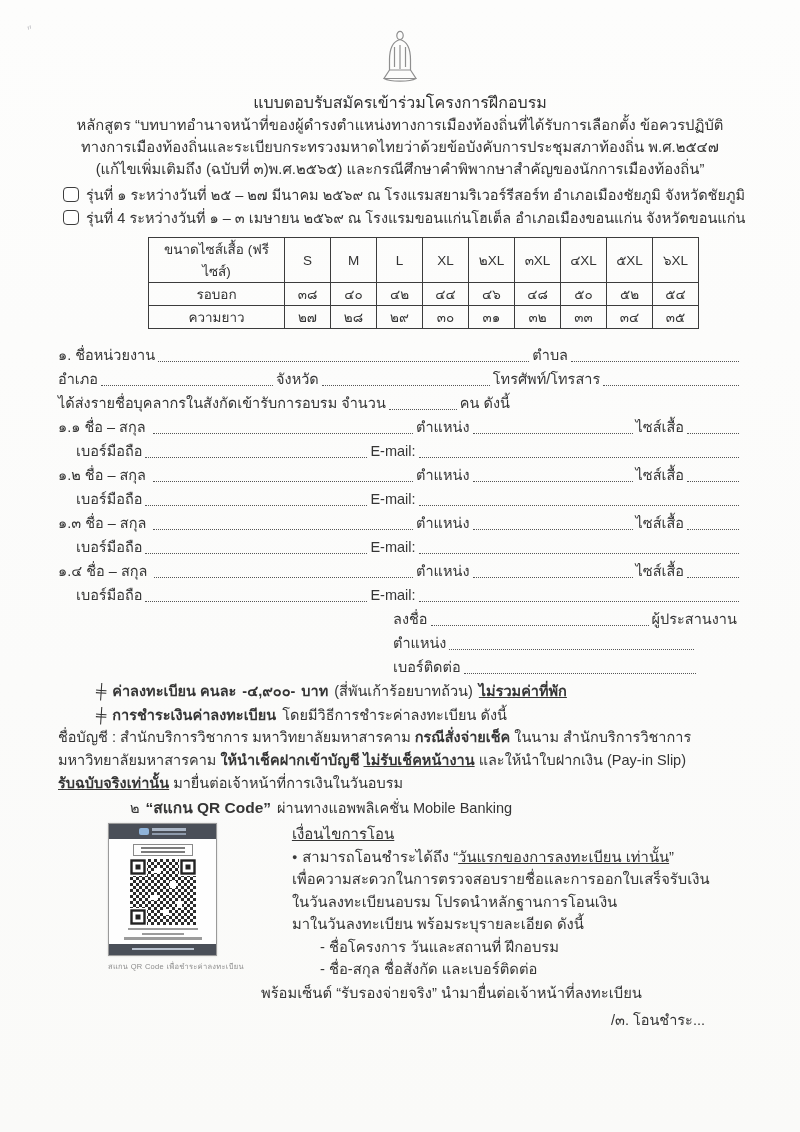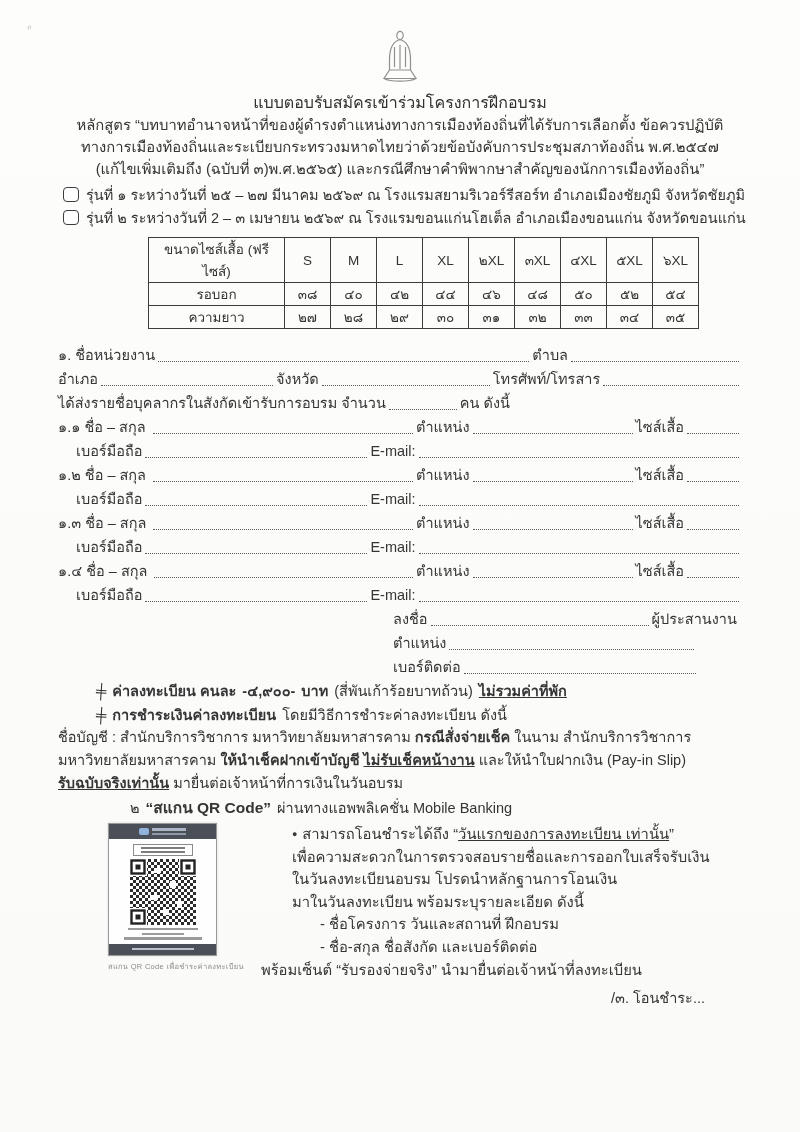--- a/index.html
+++ b/index.html
@@ -86,21 +86,21 @@
   <div class="course">ทางการเมืองท้องถิ่นและระเบียบกระทรวงมหาดไทยว่าด้วยข้อบังคับการประชุมสภาท้องถิ่น พ.ศ.๒๕๔๗</div>
   <div class="course">(แก้ไขเพิ่มเติมถึง (ฉบับที่ ๓)พ.ศ.๒๕๖๕) และกรณีศึกษาคำพิพากษาสำคัญของนักการเมืองท้องถิ่น”</div>
 
   <div class="sessions">
     <div class="session-row">
       <span class="checkbox"></span>
       <span>รุ่นที่ ๑ ระหว่างวันที่ ๒๕ – ๒๗ มีนาคม ๒๕๖๙ ณ โรงแรมสยามริเวอร์รีสอร์ท อำเภอเมืองชัยภูมิ จังหวัดชัยภูมิ</span>
     </div>
     <div class="session-row">
       <span class="checkbox"></span>
-      <span>รุ่นที่ ๒ ระหว่างวันที่ 2 – ๓ เมษายน ๒๕๖๙ ณ โรงแรมขอนแก่นโฮเต็ล อำเภอเมืองขอนแก่น จังหวัดขอนแก่น</span>
+      <span>รุ่นที่ 4 ระหว่างวันที่ ๑ – ๓ เมษายน ๒๕๖๙ ณ โรงแรมขอนแก่นโฮเต็ล อำเภอเมืองขอนแก่น จังหวัดขอนแก่น</span>
     </div>
   </div>
 
   <table class="sizes">
     <tbody>
         <tr>
       <td class="firstcol">ขนาดไซส์เสื้อ (ฟรีไซส์)</td>
       <td class="szcol">S</td>
       <td class="szcol">M</td>
       <td class="szcol">L</td>
@@ -333,20 +333,21 @@
             <i class="t3"></i>
         </div>
         <div class="qrbandb">
             <i></i>
           </div>
       </div>
       <div class="qrcaption">สแกน QR Code เพื่อชำระค่าลงทะเบียน</div>
     </div>
 
     <div class="conds">
+      <div class="cl ct u">เงื่อนไขการโอน</div>
       <div class="cl">
         <span class="bullet">●</span><span>สามารถโอนชำระได้ถึง “</span><span class="u">วันแรกของการลงทะเบียน เท่านั้น</span><span>”</span>
       </div>
       <div class="cl">เพื่อความสะดวกในการตรวจสอบรายชื่อและการออกใบเสร็จรับเงิน</div>
       <div class="cl">ในวันลงทะเบียนอบรม โปรดนำหลักฐานการโอนเงิน</div>
       <div class="cl">มาในวันลงทะเบียน  พร้อมระบุรายละเอียด ดังนี้</div>
       <div class="cl ind">- ชื่อโครงการ วันและสถานที่ ฝึกอบรม</div>
       <div class="cl ind">- ชื่อ-สกุล ชื่อสังกัด และเบอร์ติดต่อ</div>
       <div class="cl outd">พร้อมเซ็นต์ “รับรองจ่ายจริง” นำมายื่นต่อเจ้าหน้าที่ลงทะเบียน</div>
     </div>

